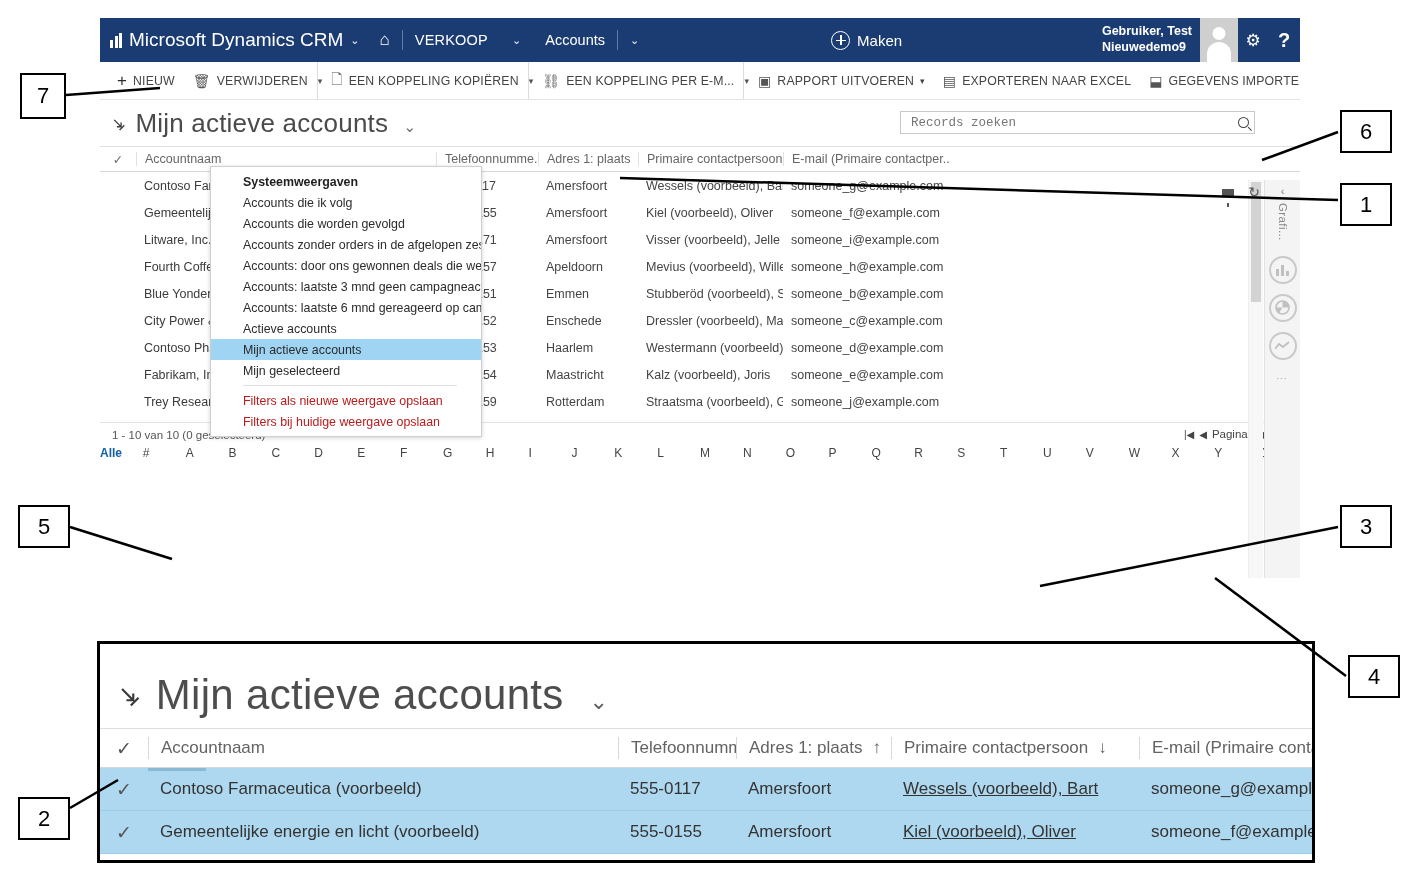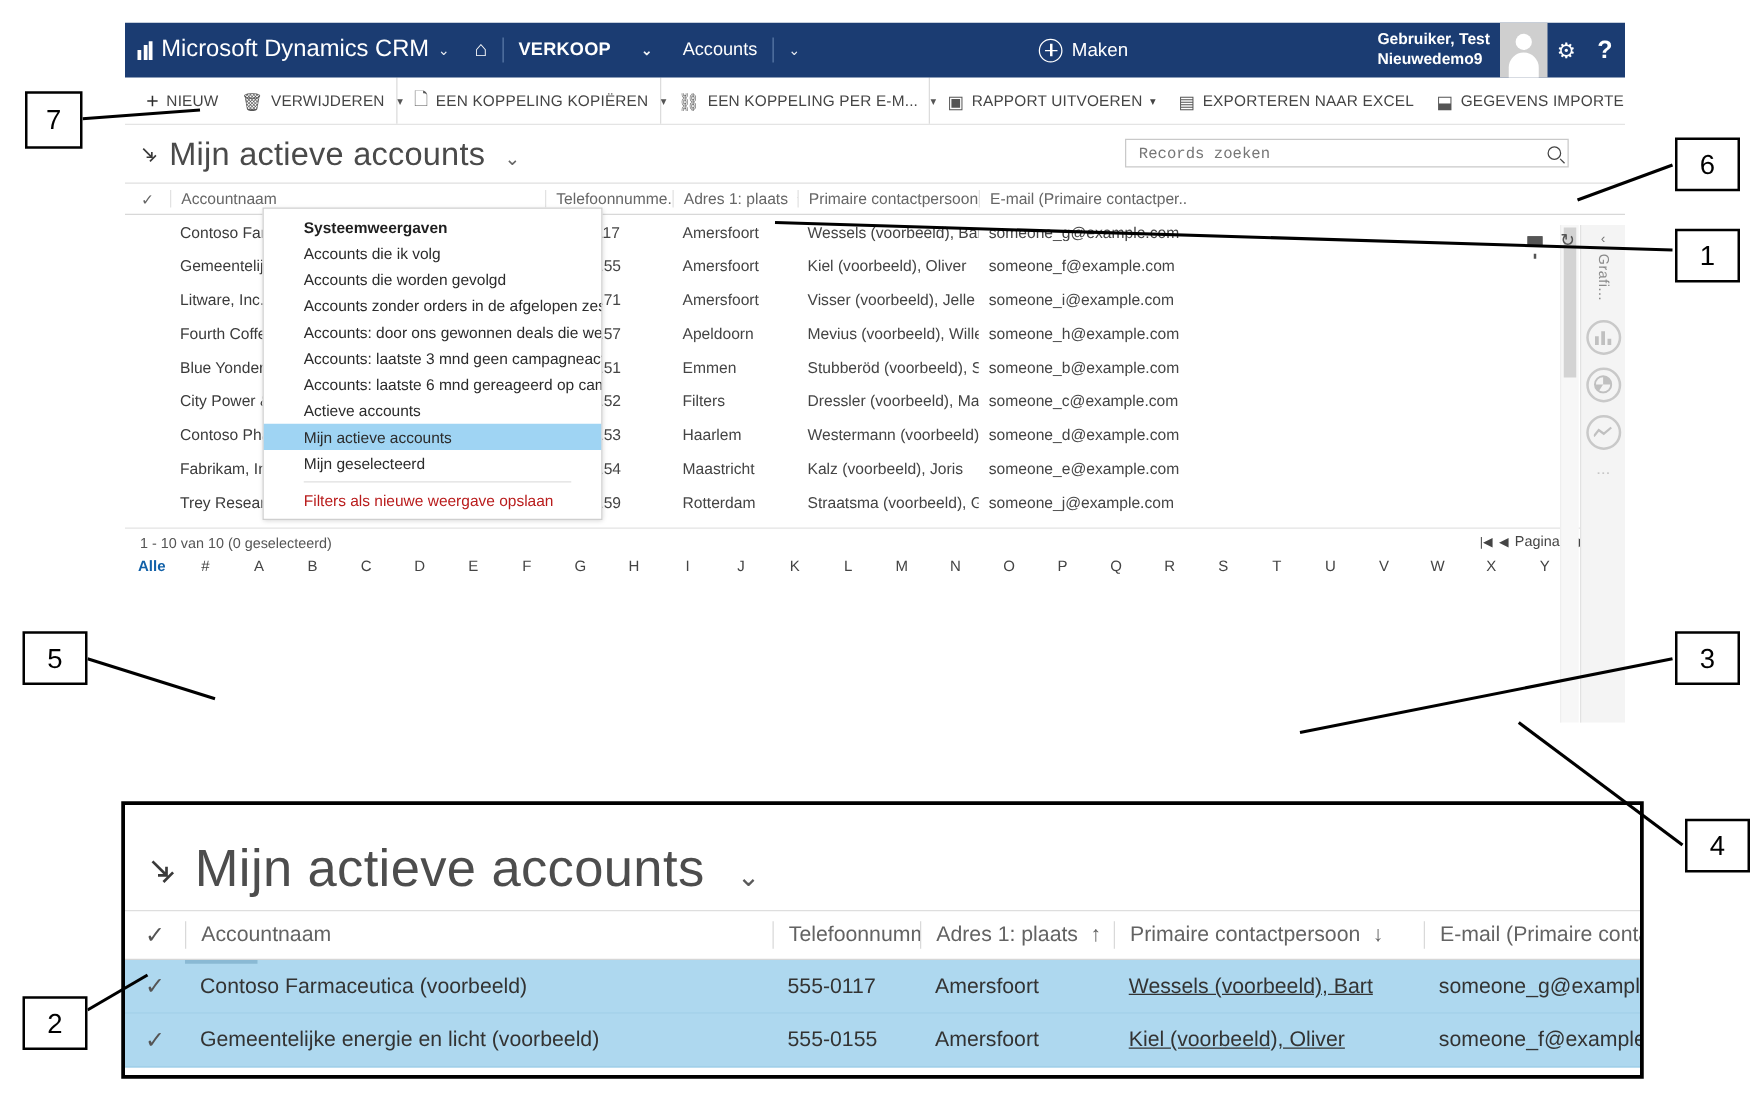--- a/index.html
+++ b/index.html
@@ -54,21 +54,21 @@
   .logo-bars i:nth-child(3){ height: 15px; }
   .caret { font-size: 11px; opacity: .95; }
   .navbar .homeicon {
     display: flex; align-items: center; padding: 0 12px 0 14px; font-size: 17px;
   }
   .vbar { width: 1px; background: #5c7ba8; margin: 12px 0; }
   .navbar .navitem {
     display: flex; align-items: center; gap: 6px; padding: 0 12px;
     font-size: 14.5px; white-space: nowrap;
   }
-  .navbar .navitem.bold { font-weight: bold; letter-spacing: .2px; gap: 24px; }
+  .navbar .navitem.bold { font-weight: normal; letter-spacing: .2px; gap: 24px; }
   .navbar .spacer { flex: 1; }
   .navbar .maken {
     display: flex; align-items: center; gap: 7px; font-size: 15px; padding: 0 12px;
   }
   .plus-circle {
     width: 19px; height: 19px; border: 1.6px solid #fff; border-radius: 50%;
     position: relative; display: inline-block;
   }
   .plus-circle:before, .plus-circle:after {
     content: ""; position: absolute; background: #fff;
@@ -183,21 +183,21 @@
   .pager {
     position: absolute; right: 30px; top: 5px;
     font-size: 11.5px; color: #444; display: flex; align-items: center; gap: 5px;
   }
   .pager .pg { font-size: 10px; }
   .alpha {
     display: flex; align-items: center; padding: 2px 0 7px 0;
     font-size: 12px; color: #444;
   }
   .alpha .a {
-    flex: 1 1 0; text-align: center; cursor: default;
+    flex: 1 1 0; cursor: default;
   }
   .alpha .a.all { color: #1160a8; font-weight: bold; }
 
   
   .rail {
     position: absolute; right: 0; top: 162px; width: 36px; bottom: 36px;
     background: #f4f4f4; border-left: 1px solid #e2e2e2;
     display: flex; flex-direction: column; align-items: center;
   }
   .rail .collapse { font-size: 11px; color: #777; margin: 5px 0 6px; }
@@ -432,21 +432,21 @@
             <div class="cell c-name">Blue Yonder Airlines (voorbeeld)</div>
             <div class="cell c-phone">555-0151</div>
             <div class="cell c-city">Emmen</div>
             <div class="cell c-contact">Stubberöd (voorbeeld), Su...</div>
             <div class="cell c-email">someone_b@example.com</div>
           </div>
           <div class="gridrow">
             <div class="cell c-check"></div>
             <div class="cell c-name">City Power &amp; Light (voorbeeld)</div>
             <div class="cell c-phone">555-0152</div>
-            <div class="cell c-city">Filters</div>
+            <div class="cell c-city">Enschede</div>
             <div class="cell c-contact">Dressler (voorbeeld), Marlies</div>
             <div class="cell c-email">someone_c@example.com</div>
           </div>
           <div class="gridrow">
             <div class="cell c-check"></div>
             <div class="cell c-name">Contoso Pharmaceuticals (voorbeeld)</div>
             <div class="cell c-phone">555-0153</div>
             <div class="cell c-city">Haarlem</div>
             <div class="cell c-contact">Westermann (voorbeeld),...</div>
             <div class="cell c-email">someone_d@example.com</div>
@@ -561,20 +561,21 @@
           <div class="fi">Accounts: door ons gewonnen deals die werden...</div>
           <div class="fi">Accounts: laatste 3 mnd geen campagneactiviteit...</div>
           <div class="fi">Accounts: laatste 6 mnd gereageerd op campag...</div>
           <div class="fi">Actieve accounts</div>
           <div class="fi sel">Mijn actieve accounts</div>
           <div class="fi">Mijn geselecteerd</div>
         </div>
       <div class="sep"></div>
       <div id="viewmenu-actions">
           <div class="fi dim">Filters als nieuwe weergave opslaan</div>
+          <div class="fi dim">Filters bij huidige weergave opslaan</div>
         </div>
     </div>
 
   </div>
 
   <div id="zoompanel">
     <div class="zhdr">
       <span class="zpin">⇥</span>
       <span class="ztitle">
         <span>Mijn actieve accounts</span>

